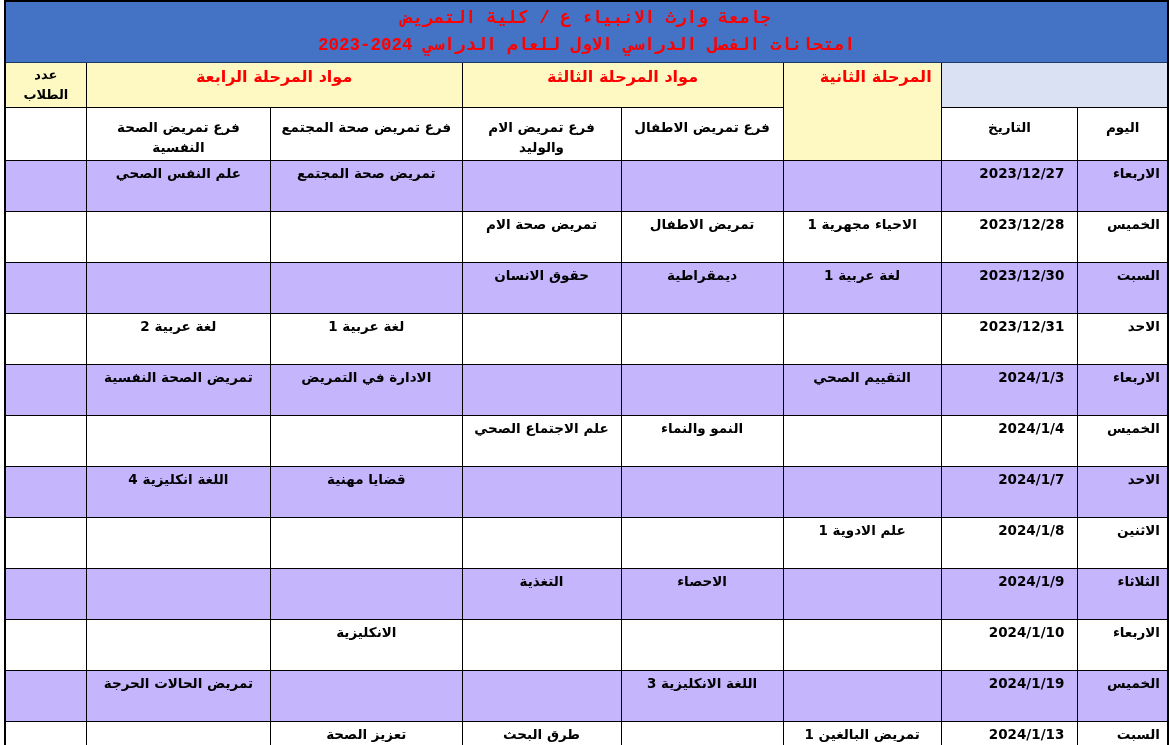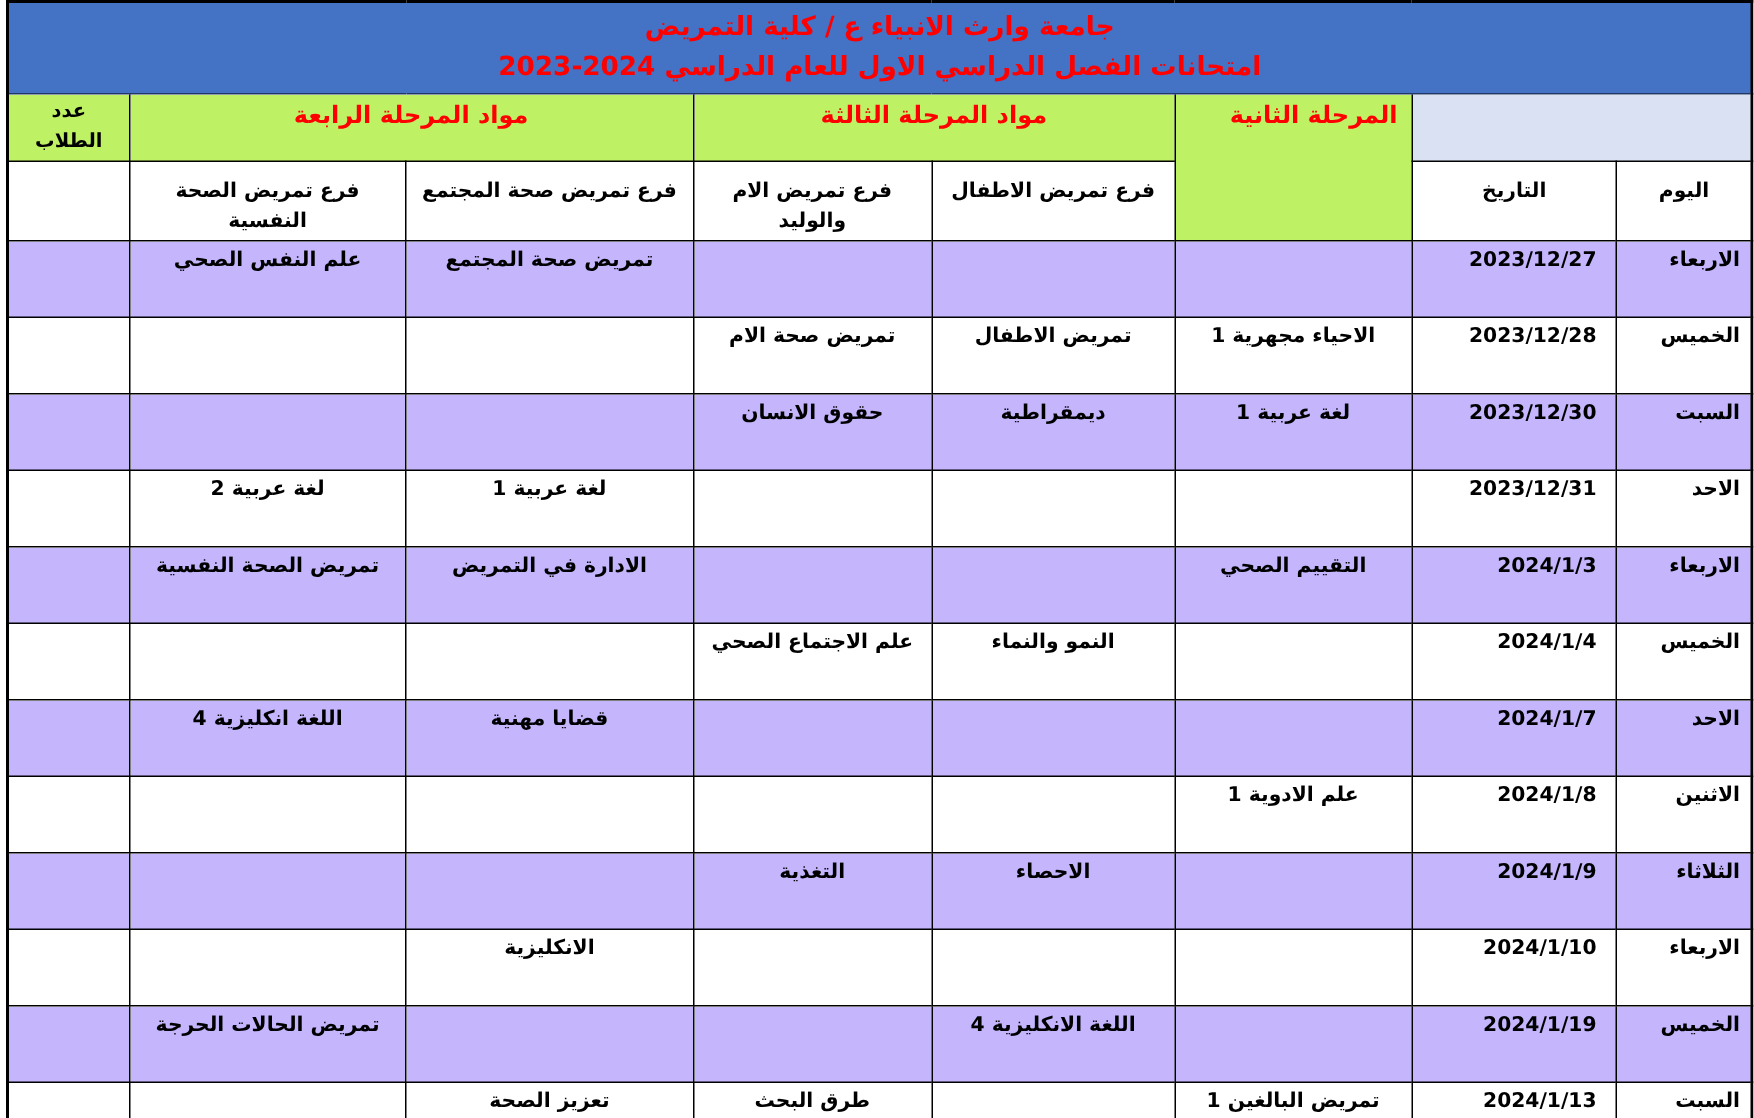--- a/index.html
+++ b/index.html
@@ -36,24 +36,25 @@
     text-align: center;
     vertical-align: middle;
     padding: 2px 0;
   }
   .title-line {
     color: #ff0000;
     font-size: 17.5px;
     font-weight: bold;
     line-height: 1.55;
     text-align: center;
+    font-family: Liberation Mono, monospace;
   }
   
   tr.h1 th {
-    background: #bef264;
+    background: #fef9c3;
     color: #ff0000;
     font-size: 16px;
     height: 37px;
     text-align: center;
     padding-top: 4px;
   }
   tr.h1 th.students-h {
     color: #000;
     font-size: 13px;
     line-height: 1.5;
@@ -250,21 +251,21 @@
     <td class="subj"></td>
     <td class="subj">الانكليزية</td>
     <td class="subj"></td>
     <td class="count"></td>
   </tr>
 
   <tr class="data band">
     <td class="day">الخميس</td>
     <td class="date">2024/1/19</td>
     <td class="subj"></td>
-    <td class="subj">اللغة الانكليزية 4</td>
+    <td class="subj">اللغة الانكليزية 3</td>
     <td class="subj"></td>
     <td class="subj"></td>
     <td class="subj">تمريض الحالات الحرجة</td>
     <td class="count"></td>
   </tr>
 
   <tr class="data">
     <td class="day">السبت</td>
     <td class="date">2024/1/13</td>
     <td class="subj">تمريض البالغين 1</td>

